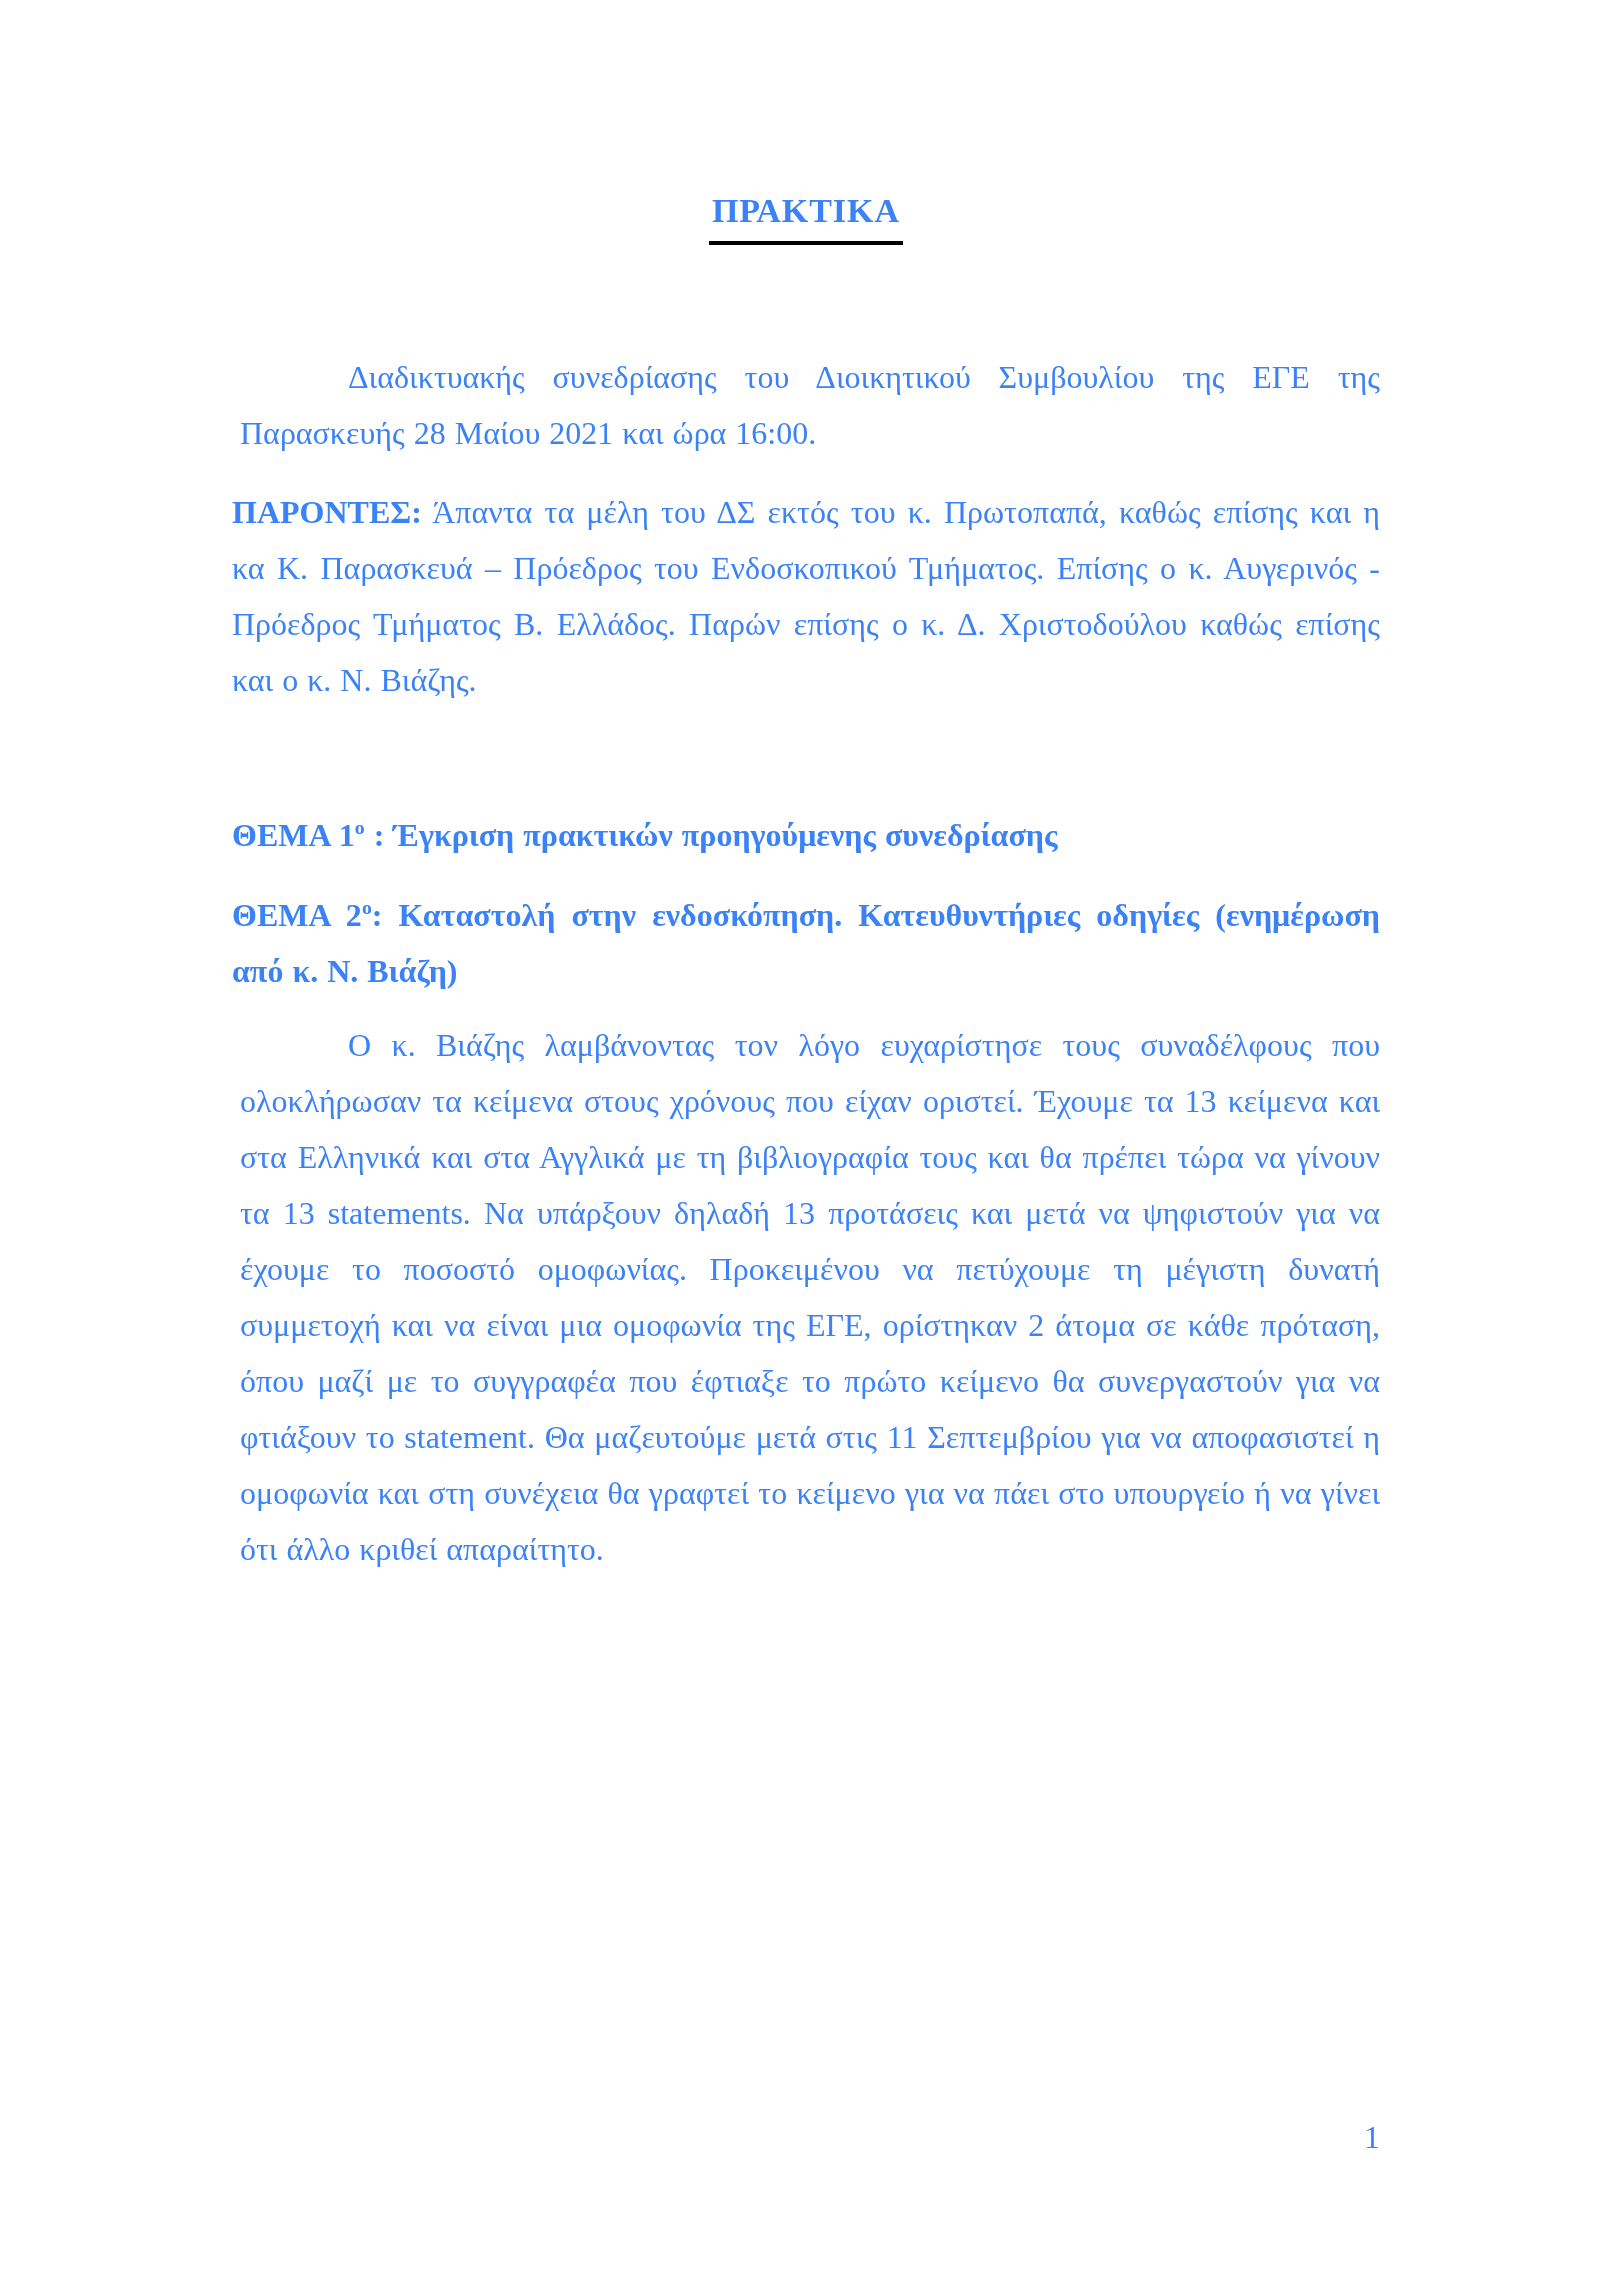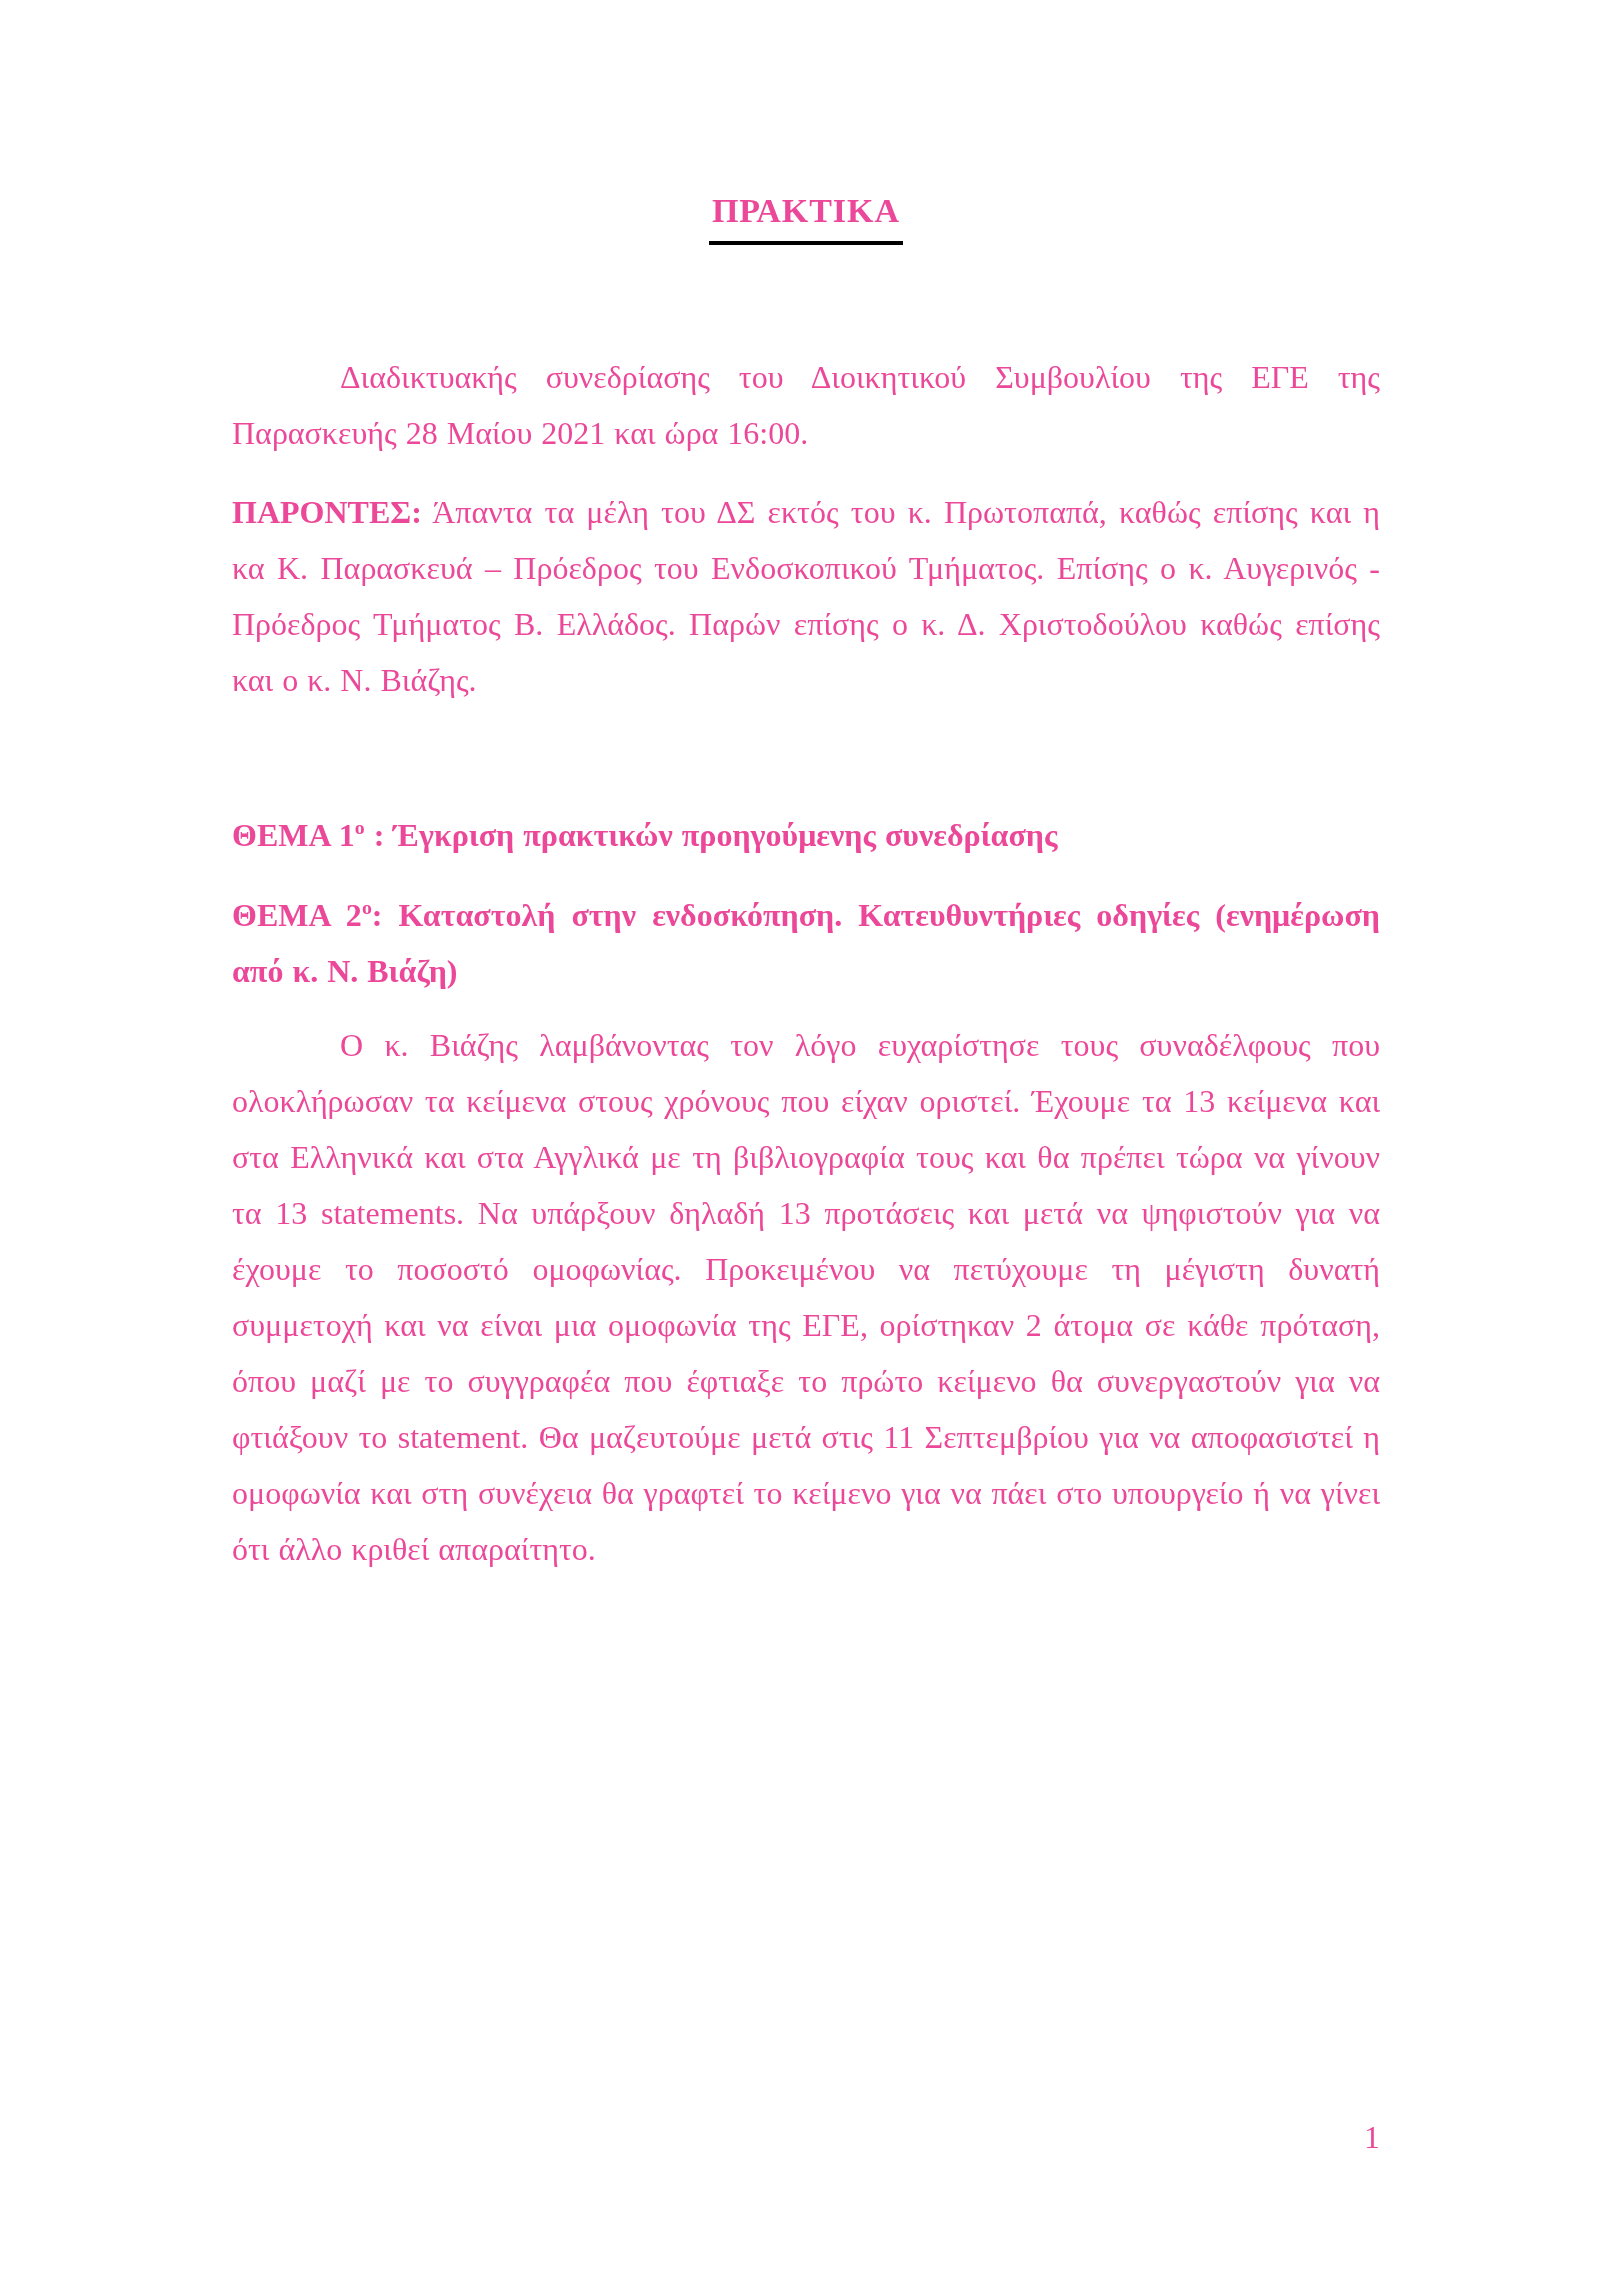--- a/index.html
+++ b/index.html
@@ -8,21 +8,21 @@
     background: #ffffff;
   }
   .page {
     position: relative;
     width: 1621px;
     height: 2293px;
     background: #ffffff;
     box-sizing: border-box;
     padding: 183px 241px 0 232px;
     font-family: "Liberation Serif", "DejaVu Serif", serif;
-    color: #ec4899;
+    color: #3b82f6;
     overflow: hidden;
   }
   .title {
     margin: 0 0 104px 0;
     text-align: center;
     font-size: 34px;
     font-weight: bold;
     line-height: 56px;
   }
   .title-text {
@@ -31,21 +31,21 @@
     padding: 0 2.9px 2px 2.9px;
     letter-spacing: 1px;
   }
   .para {
     margin: 0;
     font-size: 32px;
     line-height: 56px;
     text-align: justify;
     word-spacing: 1px;
   }
-  .indent { text-indent: 108px; }
+  .indent { text-indent: 108px; margin-left: 8px; }
   .heading { font-weight: bold; }
   .heading sup {
     font-size: 0.62em;
     line-height: 0;
   }
   .mb-para        { margin-bottom: 22.5px; }
   .mb-section     { margin-bottom: 99px; }
   .mb-after-head1 { margin-bottom: 24.5px; }
   .mb-after-head2 { margin-bottom: 17.6px; }
   .mb-mid         { margin-bottom: 30px; }

